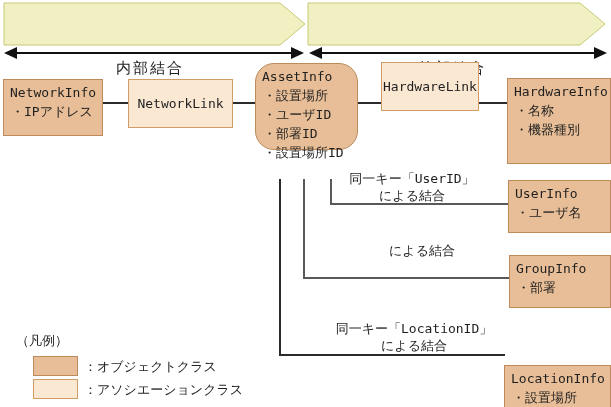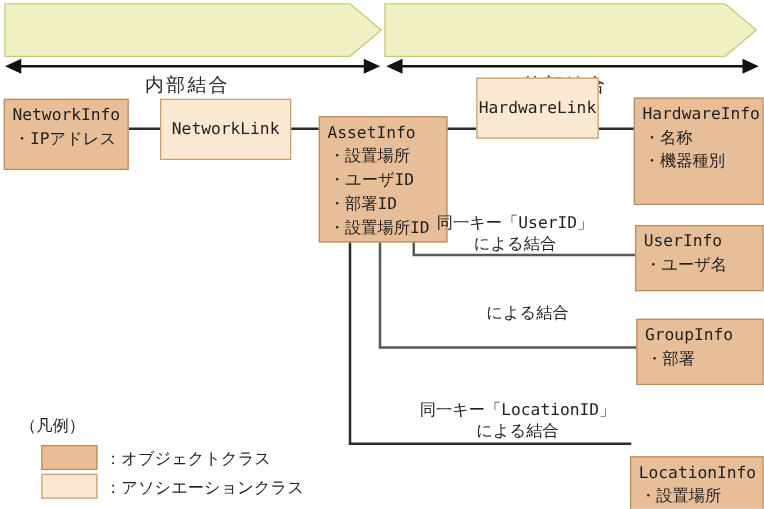--- a/index.html
+++ b/index.html
@@ -68,21 +68,21 @@
 
   <div class="box obj" style="left:3px;top:79px;width:100px;height:57px;">
     <div class="title">NetworkInfo</div>
     <div class="attr">・IPアドレス</div>
   </div>
 
   <div class="box assoc" style="left:128px;top:79px;width:105px;height:49px;">
     <div class="title">NetworkLink</div>
   </div>
 
-  <div class="box obj" style="left:255px;top:93px;width:103px;height:101px;">
+  <div class="box obj" style="left:255px;top:63px;width:103px;height:87px;border-radius:19px;">
     <div class="title">AssetInfo</div>
     <div class="attr">・設置場所</div>
     <div class="attr">・ユーザID</div>
     <div class="attr">・部署ID</div>
     <div class="attr">・設置場所ID</div>
   </div>
 
   <div class="box assoc" style="left:381px;top:62px;width:98px;height:49px;">
     <div class="title">HardwareLink</div>
   </div>

